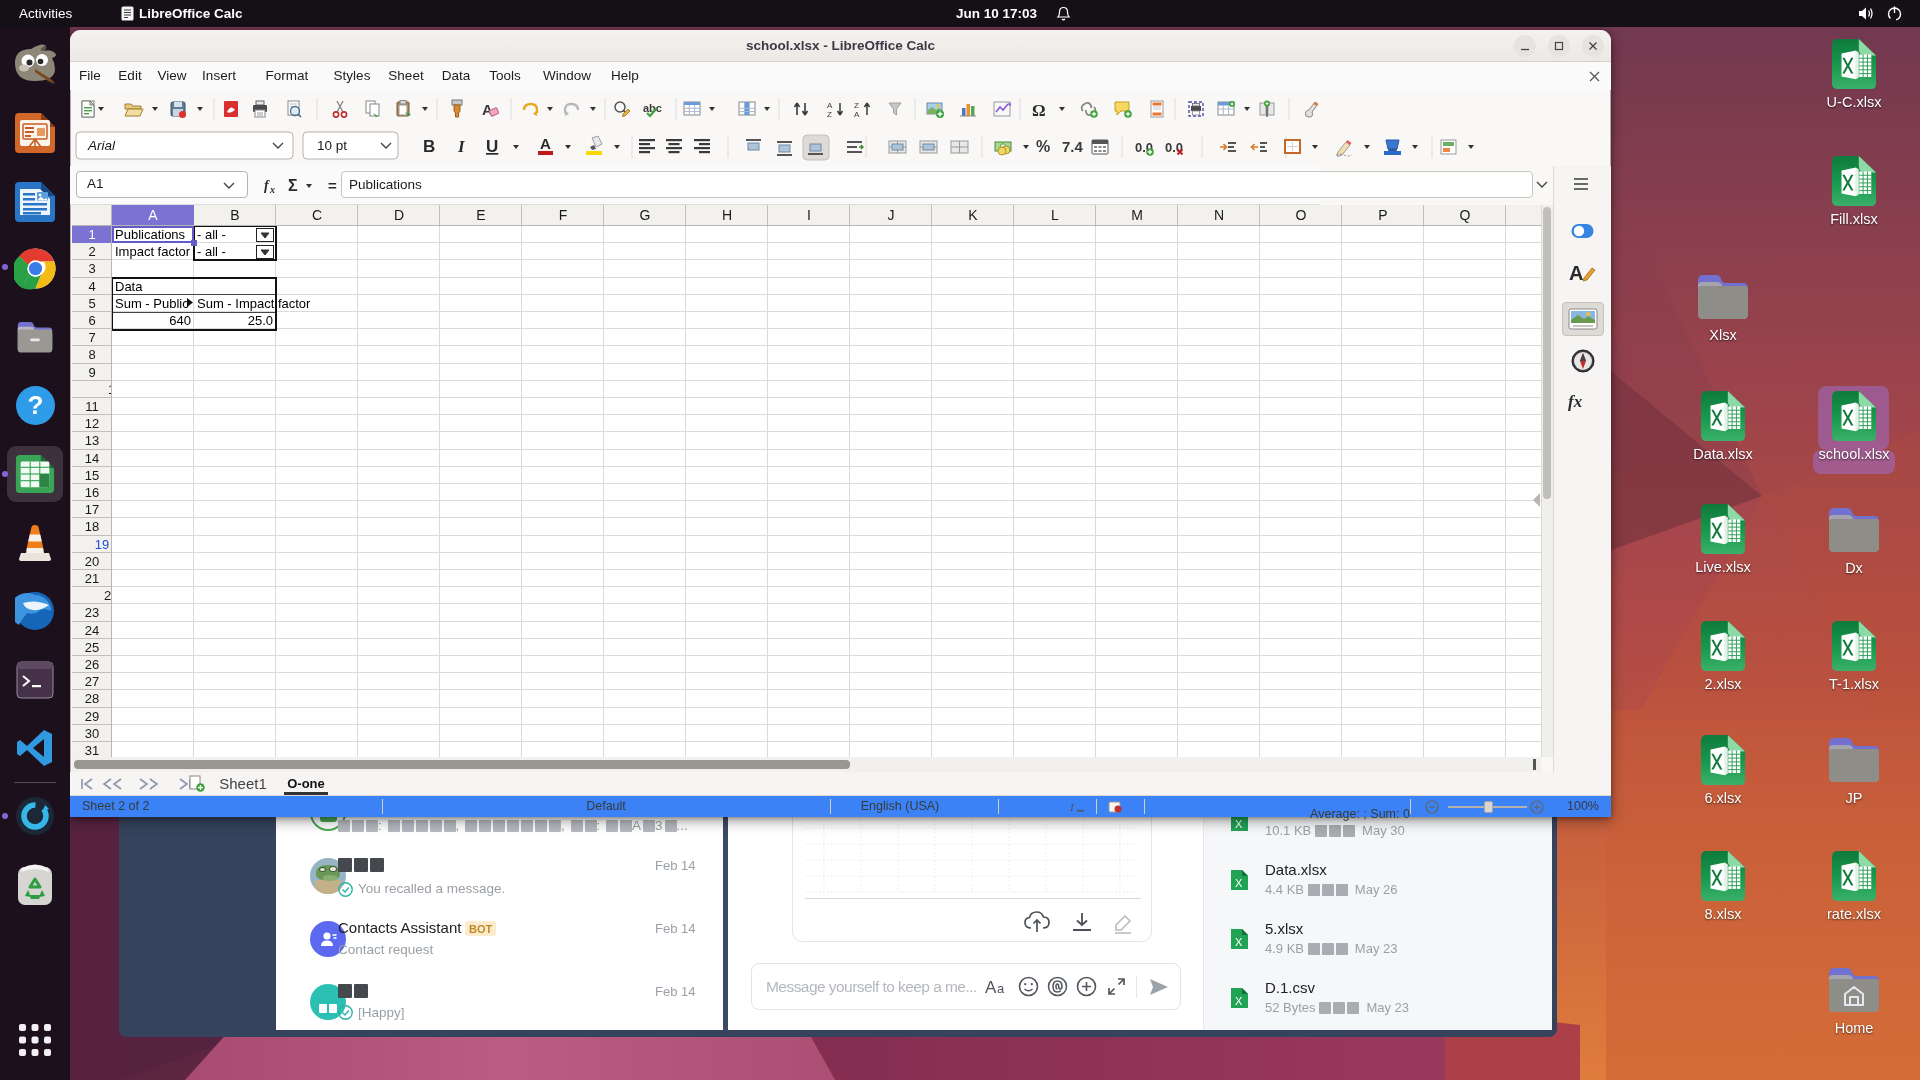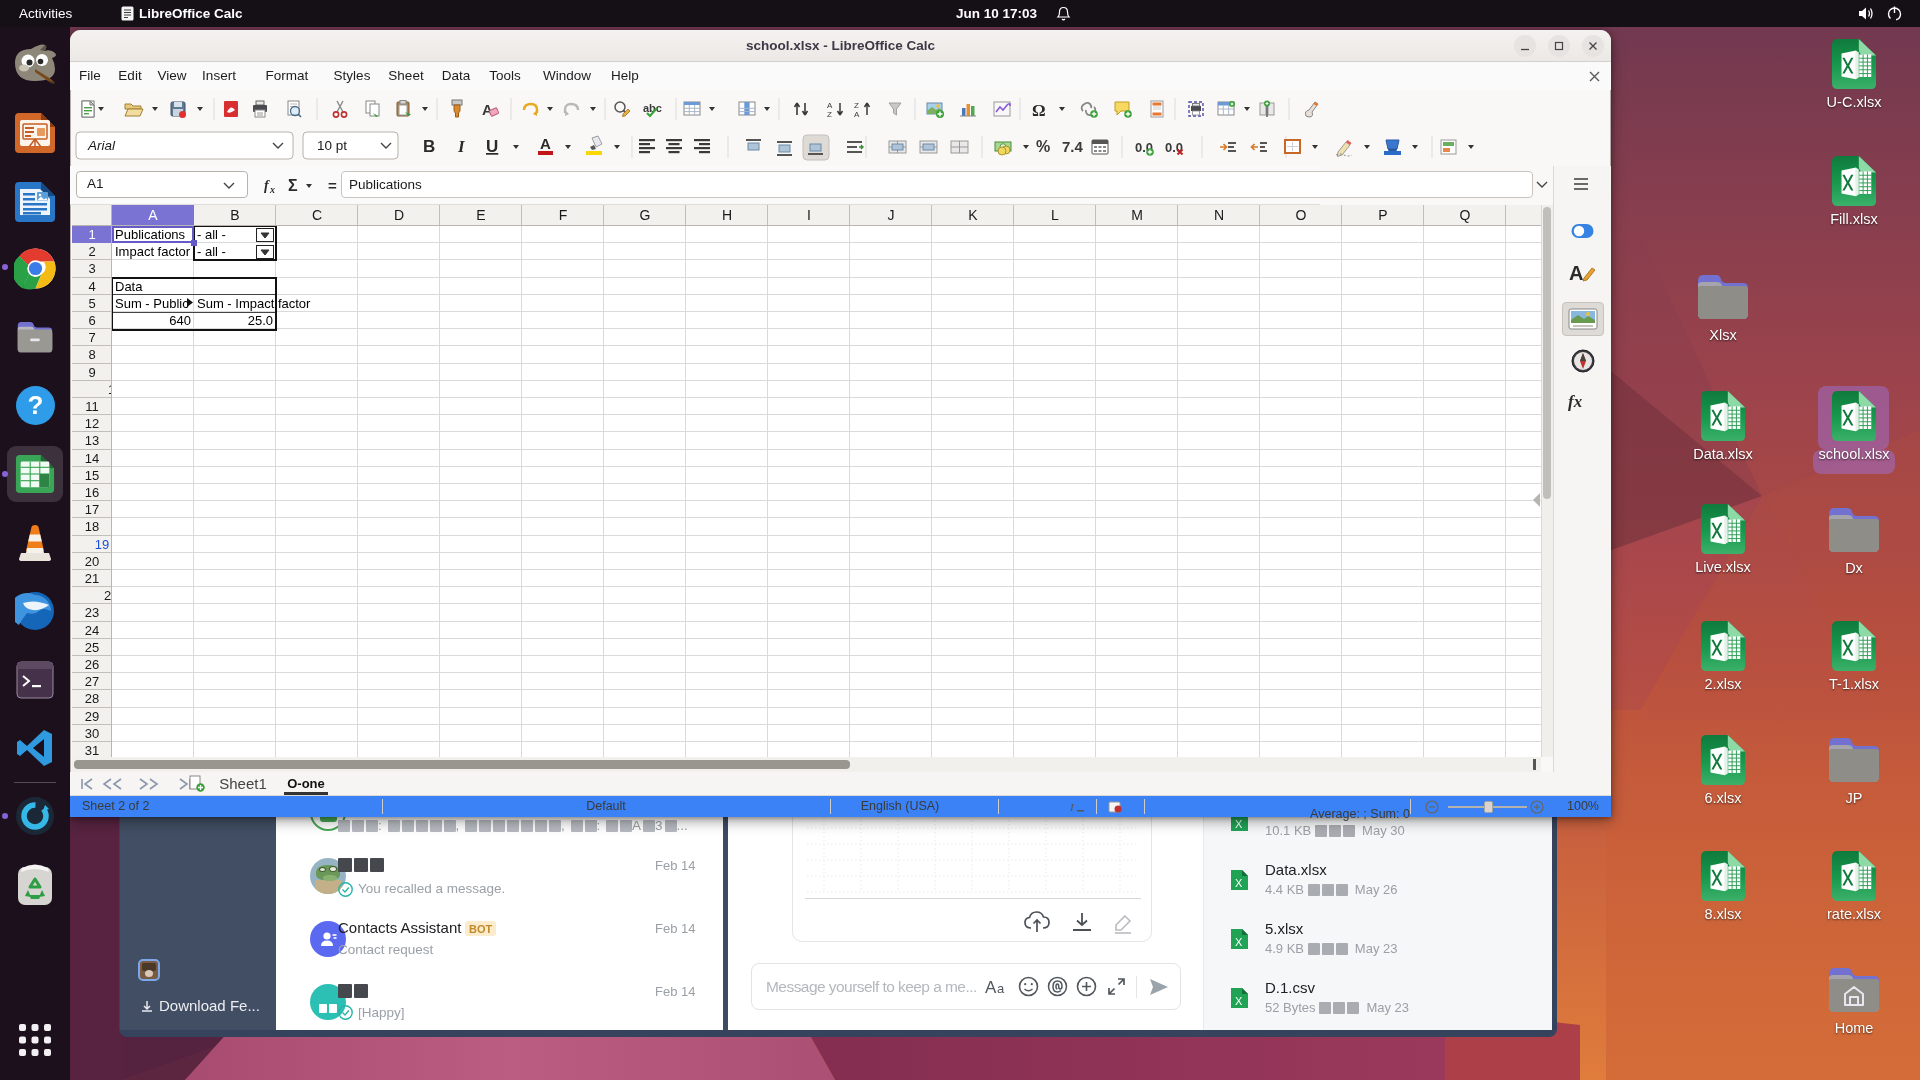--- a/index.html
+++ b/index.html
@@ -186,30 +186,20 @@
           </g>
     </svg>
     <div class="lbl" style="margin-top:6px">Home</div>
   </div>
 </div>
 
 <div id="chatwin" class="abs" style="left:119px;top:660px;width:1438px;height:377px;background:#36435c;border-radius:8px;overflow:hidden;">
 
   <div class="abs" style="left:1px;top:0;width:1432px;height:370px;overflow:hidden;">
 
-    <div class="abs" style="left:0;top:0;width:156px;height:370px;background:#414e63;">
-      <div class="abs" style="left:18px;top:299px;width:22px;height:22px;border-radius:5px;background:#7a5a40;border:2px solid #7aa8e8;overflow:hidden;">
-        <div class="abs" style="left:2px;top:2px;width:14px;height:8px;background:#4a3828;border-radius:2px;"></div>
-        <div class="abs" style="left:5px;top:9px;width:8px;height:7px;background:#d8c8b8;border-radius:50%;"></div>
-      </div>
-      <svg class="abs" style="left:20px;top:340px" width="14" height="14" viewBox="0 0 14 14">
-            <path d="M7,1 V8 M4,6 L7,9 L10,6 M2,11 H12" stroke="#e8eaf0" stroke-width="1.5" fill="none"></path>
-          </svg>
-      <div class="abs" style="left:39px;top:332px;width:110px;font-size:15px;color:#eceef2;line-height:28px;">Download Fe...</div>
-    </div>
 
     <div class="abs" style="left:156px;top:0;width:447px;height:370px;background:#ffffff;">
 
       <div class="abs" style="left:34px;top:135px;width:36px;height:36px;border-radius:50%;background:#fff;border:2px solid #4aa852;"></div>
       <div class="abs" style="left:44px;top:145px;width:17px;height:17px;background:#4aa852;border-radius:3px;"></div>
       <div class="abs" style="left:62px;top:158px;font-size:13.5px;color:#9aa0a6;white-space:nowrap;">
         <span class="cjk" style="width:12px;height:12px;background:#b6bac0;"></span><span class="cjk" style="width:12px;height:12px;background:#b6bac0;"></span><span class="cjk" style="width:12px;height:12px;background:#b6bac0;"></span>:
         <span class="cjk" style="width:12px;height:12px;background:#b6bac0;"></span><span class="cjk" style="width:12px;height:12px;background:#b6bac0;"></span><span class="cjk" style="width:12px;height:12px;background:#b6bac0;"></span><span class="cjk" style="width:12px;height:12px;background:#b6bac0;"></span><span class="cjk" style="width:12px;height:12px;background:#b6bac0;"></span>, <span class="cjk" style="width:12px;height:12px;background:#b6bac0;"></span><span class="cjk" style="width:12px;height:12px;background:#b6bac0;"></span><span class="cjk" style="width:12px;height:12px;background:#b6bac0;"></span><span class="cjk" style="width:12px;height:12px;background:#b6bac0;"></span><span class="cjk" style="width:12px;height:12px;background:#b6bac0;"></span><span class="cjk" style="width:12px;height:12px;background:#b6bac0;"></span><span class="cjk" style="width:12px;height:12px;background:#b6bac0;"></span>, <span class="cjk" style="width:12px;height:12px;background:#b6bac0;"></span><span class="cjk" style="width:12px;height:12px;background:#b6bac0;"></span>: <span class="cjk" style="width:12px;height:12px;background:#b6bac0;"></span><span class="cjk" style="width:12px;height:12px;background:#b6bac0;"></span>A<span class="cjk" style="width:12px;height:12px;background:#b6bac0;"></span>3<span class="cjk" style="width:12px;height:12px;background:#b6bac0;"></span>...
       </div>
 

